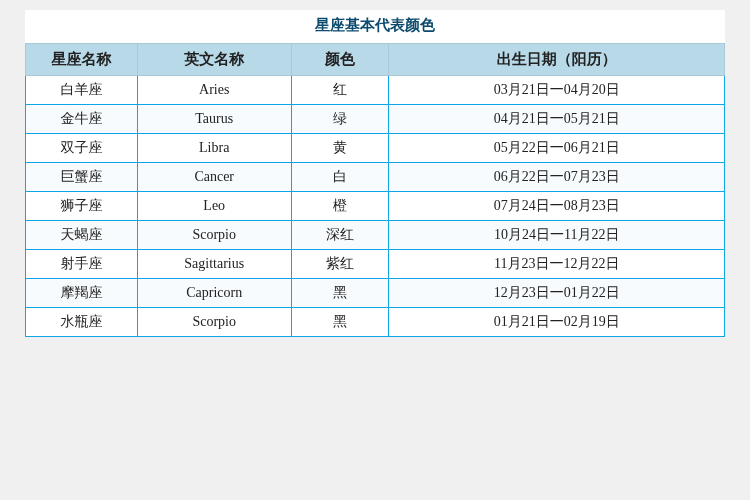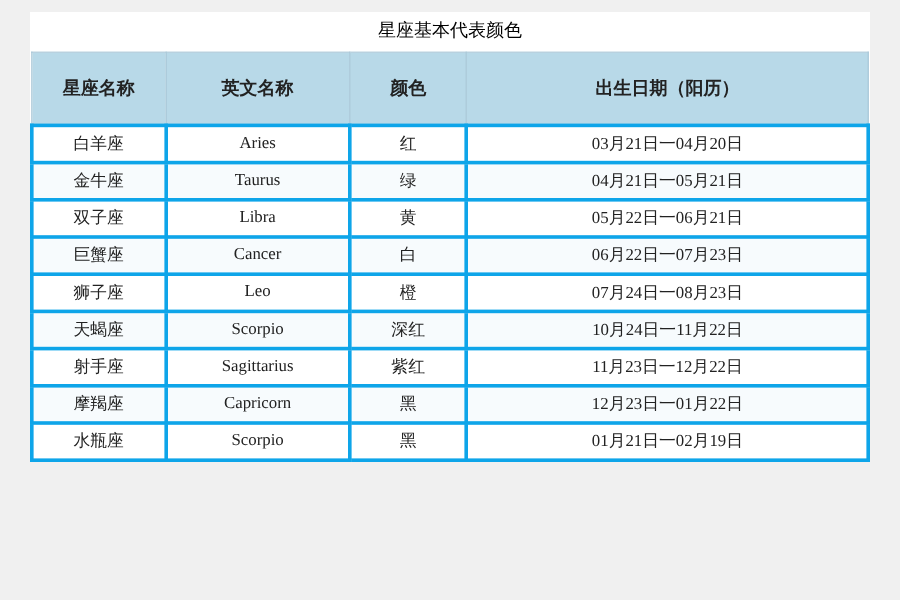--- a/index.html
+++ b/index.html
@@ -20,42 +20,42 @@
     }
 
     .container {
       width: 700px;
       background: #fff;
     }
 
     .page-title {
       text-align: center;
       font-size: 15px;
-      color: #000000;
+      color: #0c4a6e;
       padding: 6px 0 8px 0;
-      font-weight: normal;
+      font-weight: bold;
       border-radius: 12px;
     }
 
     table {
       width: 100%;
       border-collapse: collapse;
     }
 
     thead tr th {
       background-color: #b8d9e8;
       border: 1px solid #aac8d8;
-      padding: 20px 8px;
+      padding: 6px 8px;
       font-size: 15px;
       color: #222;
       font-weight: bold;
     }
 
     tbody tr td {
-      border: 3px solid #0ea5e9;
+      border: 1px solid #0ea5e9;
       padding: 5px 8px;
       text-align: center;
       font-size: 14px;
       color: #222;
     }
 
     tbody tr:nth-child(odd) {
       background-color: #fff;
     }
 

